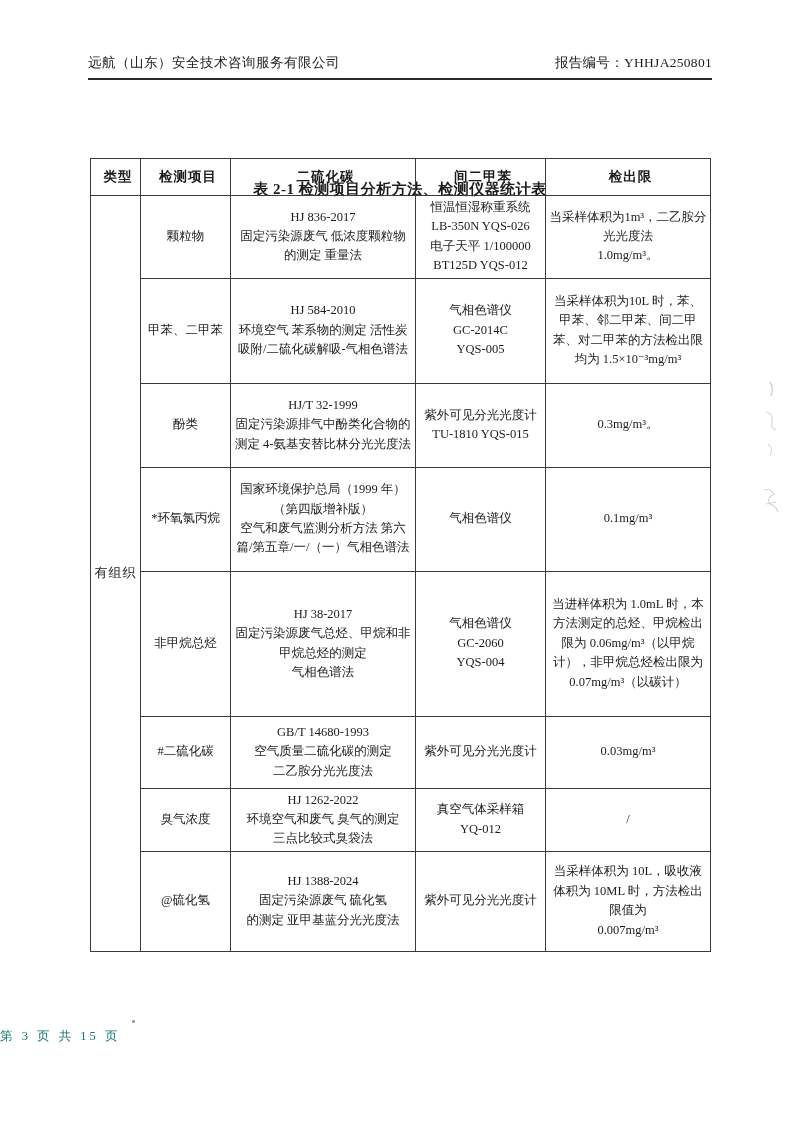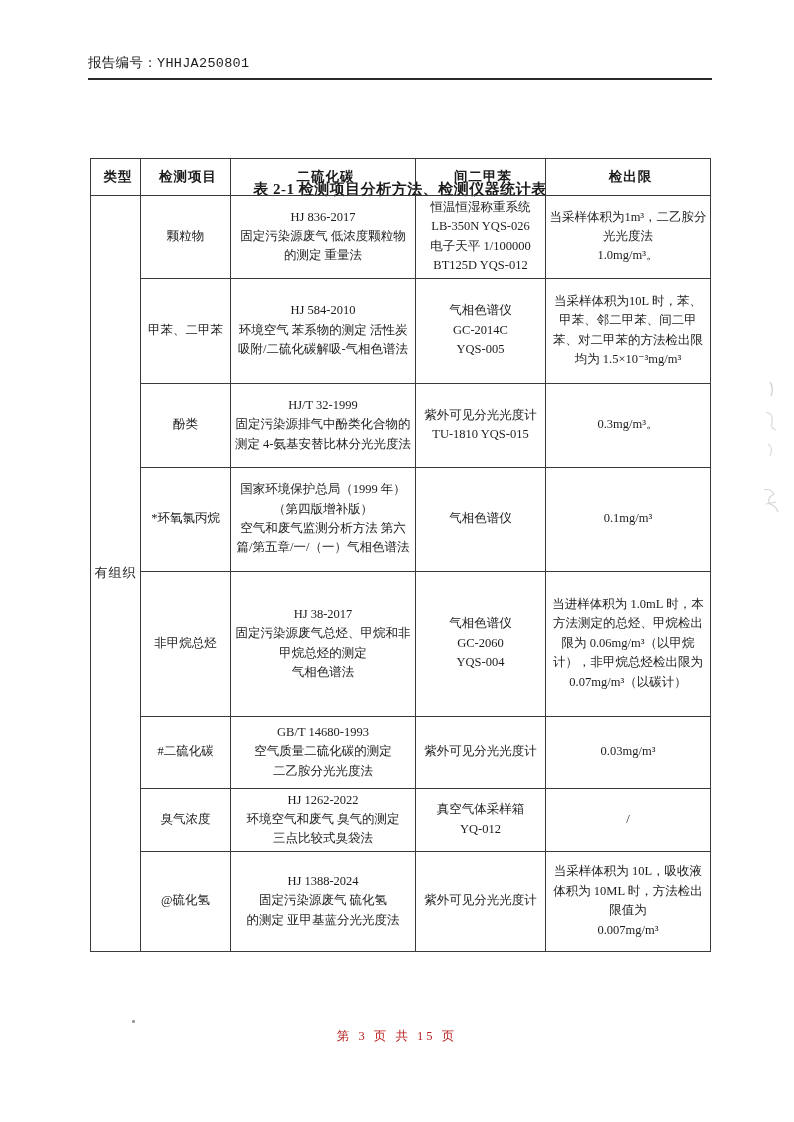--- a/index.html
+++ b/index.html
@@ -20,21 +20,21 @@
     top: 54px;
     width: 624px;
     display: flex;
     justify-content: space-between;
     align-items: flex-end;
     padding-bottom: 6px;
     border-bottom: 2.5px solid #2b2b2b;
     font-size: 13.5px;
   }
   .header .company { letter-spacing: 0.5px; }
-  .header .report-no { letter-spacing: 0.3px; font-family: Liberation Mono, monospace; }
+  .header .report-no { letter-spacing: 0.3px; }
   
   .doc-title {
     position: absolute;
     left: 124px;
     top: 92px;
     font-size: 19.5px;
     font-weight: bold;
     letter-spacing: 1.5px;
   }
   .table-caption {
@@ -83,24 +83,24 @@
   tr.tr-6 { height: 72px; }
   tr.tr-7 { height: 62px; }
   tr.tr-8 { height: 100px; }
   td.type-cell { font-size: 13px; letter-spacing: 1px; }
   
   .footer {
     position: absolute;
     left: 0;
     top: 1028px;
     width: 100%;
-    text-align: center;
+    text-align: left;
     font-size: 12.5px;
     letter-spacing: 3px;
-    color: #b91c1c;
+    color: #0f766e;
   }
   
   .bleed-marks {
     position: absolute;
     left: 756px;
     top: 378px;
     width: 30px;
     height: 160px;
     opacity: 0.38;
     filter: blur(0.4px);
@@ -115,20 +115,21 @@
     background: #9a9a9a;
     border-radius: 1px;
   }
 </style>
 </head>
 <body>
 
 <div class="page">
 
   <div class="header">
+    <span class="company">远航（山东）安全技术咨询服务有限公司</span>
     <span class="report-no">报告编号：YHHJA250801</span>
   </div>
 
 
   <div class="table-caption">表 2-1 检测项目分析方法、检测仪器统计表</div>
 
   <table class="stat-table">
     <colgroup>
       <col style="width:50px">
       <col style="width:90px">

